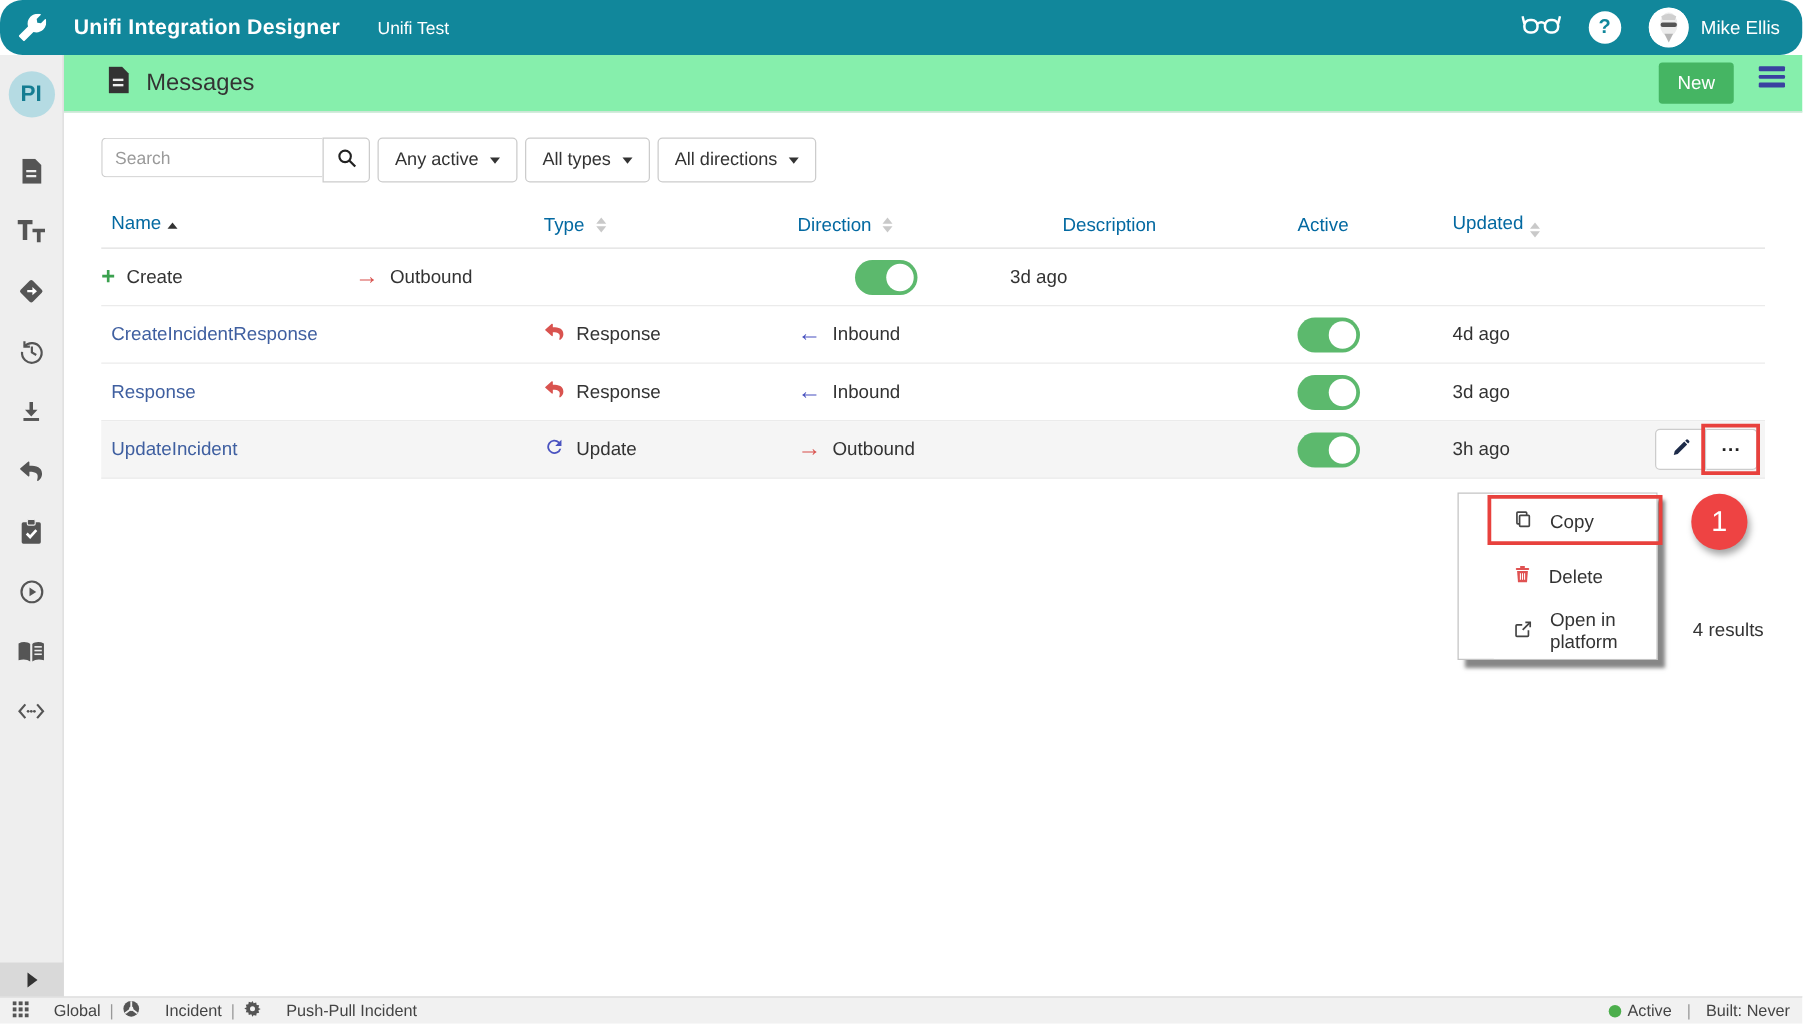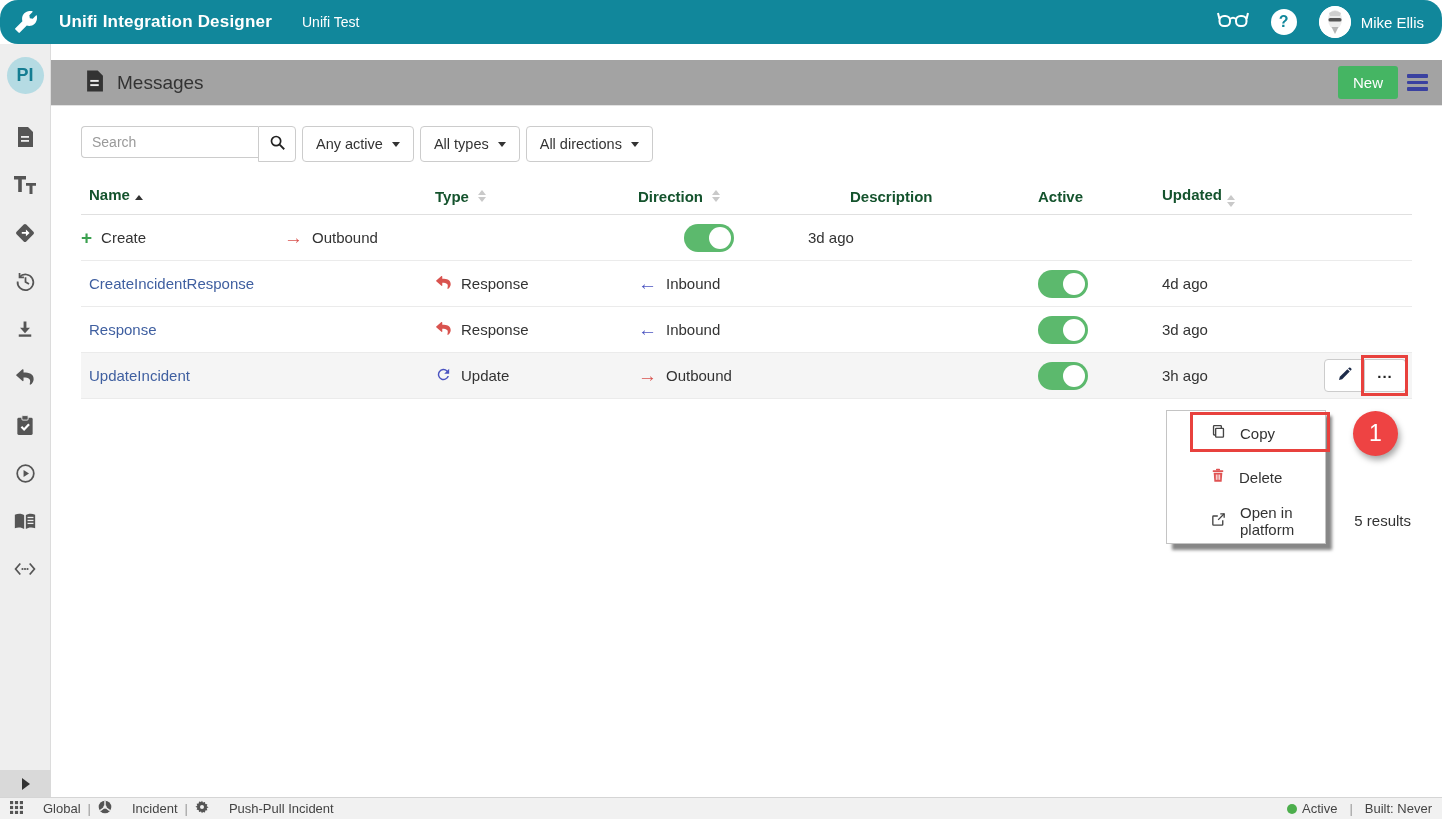--- a/index.html
+++ b/index.html
@@ -24,24 +24,24 @@
   .pi-avatar { width:37px; height:37px; border-radius:50%; background:#b5dbe3; color:#157d92;
                font-weight:bold; font-size:18px; display:flex; align-items:center; justify-content:center; margin-top:13px; }
   .s-icons { display:flex; flex-direction:column; gap:28px; margin-top:33px; align-items:center; }
   .s-icon { width:22px; height:20px; display:flex; align-items:center; justify-content:center; cursor:pointer; }
   .expand-btn { position:absolute; bottom:0; left:0; width:51px; height:27px; background:#d9d9d9;
                 display:flex; align-items:center; justify-content:center; cursor:pointer; }
   .expand-arrow { width:0; height:0; border-top:6px solid transparent; border-bottom:6px solid transparent; border-left:8px solid #333; }
 
   
   .main { flex:1; display:flex; flex-direction:column; background:#fff; }
-  .page-header { height:46px; background:#a3a3a3; border-bottom:1px solid #e3e3e3;
-                 display:flex; align-items:center; padding:0 14px 0 34px;margin-top:16px; }
+  .page-header { height:46px; background:#86efac; border-bottom:1px solid #e3e3e3;
+                 display:flex; align-items:center; padding:0 14px 0 34px; }
   .page-title { font-size:19px; color:#333; margin-left:13px; }
-  .ph-right { margin-left:auto; display:flex; align-items:center; gap:9px; }
+  .ph-right { margin-left:auto; display:flex; gap:20px; }
   .new-btn { background:#45b563; color:#fff; border:none; border-radius:3px; font-size:15px;
              padding:8px 15px; cursor:pointer; font-family:inherit; }
   .hamburger { display:flex; flex-direction:column; gap:3px; cursor:pointer; padding:3px 0; }
   .hamburger span { display:block; width:21px; height:3.5px; background:#3a41a0; border-radius:1px; }
 
   .content { flex:1; position:relative; padding:20px 30px 0 30px; }
 
   
   .filters { display:flex; height:36px; }
   .search-input { width:177px; height:32px; border:1px solid #ccc; border-right:none; border-radius:4px 0 0 4px;
@@ -49,21 +49,21 @@
   .search-input::placeholder { color:#9a9a9a; }
   .search-btn { width:38px; height:36px; border:1px solid #ccc; background:#fff; border-radius:0 4px 4px 0;
                 display:flex; align-items:center; justify-content:center; cursor:pointer; }
   .filter-btn { margin-left:6px; height:36px; border:1px solid #ccc; background:#fff; border-radius:4px;
                 display:flex; align-items:center; gap:9px; padding:0 13px; font-size:14.5px; color:#333;
                 cursor:pointer; font-family:inherit; }
   .caret { width:0; height:0; border-left:4.5px solid transparent; border-right:4.5px solid transparent; border-top:5px solid #333; }
 
   
   .table { margin-top:16px; font-size:15px; }
-  .thead { display:flex; align-items:center; height:37px; border-bottom:1px solid #e0e0e0; font-weight:bold; color:#14532d; }
+  .thead { display:flex; align-items:center; height:37px; border-bottom:1px solid #e0e0e0; font-weight:normal; color:#0369a1; }
   .trow { display:flex; align-items:center; height:46px; border-bottom:1px solid #ebebeb; }
   .trow.highlight { background:#f5f5f5; }
   .c-name { width:354px; padding-left:8px; }
   .c-type { width:203px; display:flex; align-items:center; gap:9px; }
   .c-dir  { width:212px; display:flex; align-items:center; gap:9px; }
   .c-desc { width:188px; }
   .c-active { width:116px; }
   .c-updated { width:140px; padding-left:8px; }
   .c-actions { flex:1; display:flex; justify-content:flex-end; padding-right:6px; }
   .thead .c-type, .thead .c-dir { gap:4px; }
@@ -438,21 +438,21 @@
                 <path d="M14.5 4 H20 v5.5"></path>
                 <path d="M20 4 L11.5 12.5"></path>
               </svg>
           </span>
           <span>Open in platform</span>
         </div>
       </div>
 
       <div class="badge-1">1</div>
 
-      <div class="results">5 results</div>
+      <div class="results">4 results</div>
     </div>
   </div>
 </div>
 
 <div class="statusbar">
   <span class="sb-item">
     <span>
       <svg width="13" height="13" viewBox="0 0 14 14" fill="#555">
           <rect x="0" y="0" width="3.4" height="3.4"></rect>
           <rect x="5.3" y="0" width="3.4" height="3.4"></rect>

